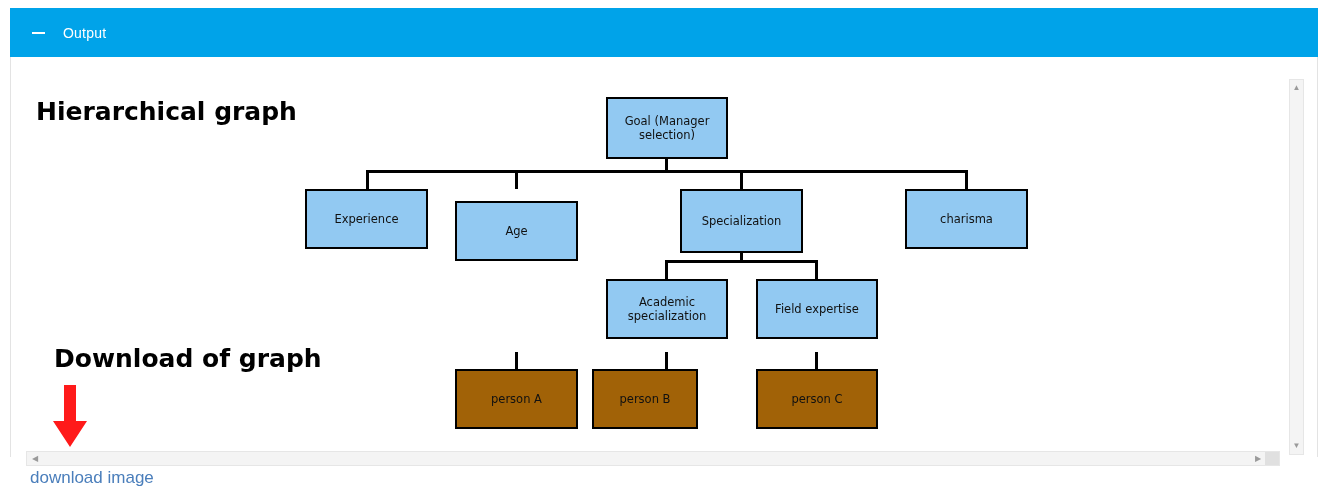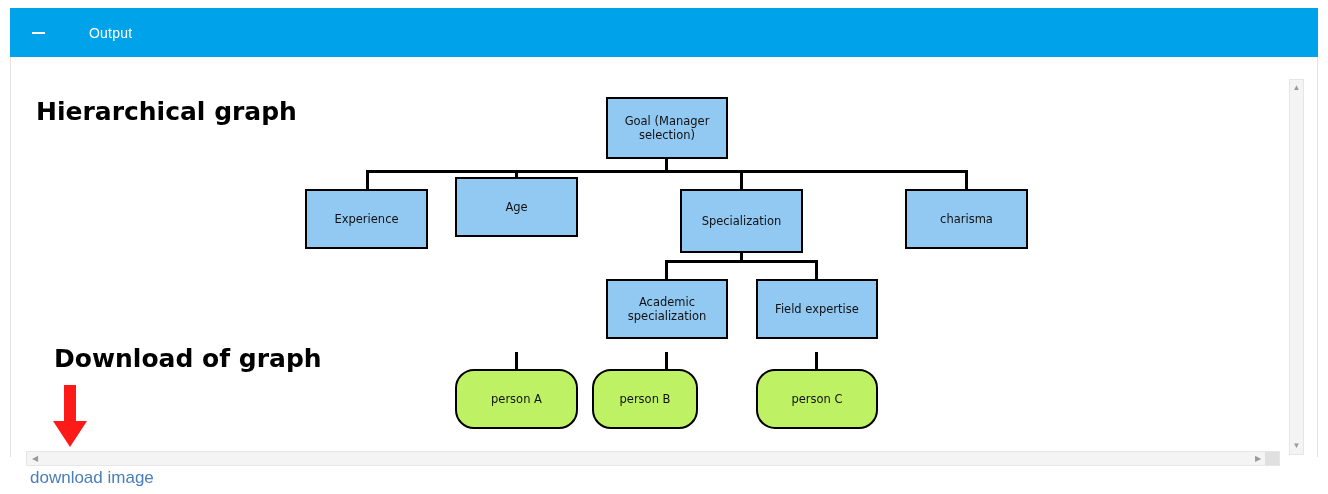--- a/index.html
+++ b/index.html
@@ -21,21 +21,20 @@
     position: absolute;
     left: 10px;
     top: 8px;
     width: 1308px;
     height: 49px;
     background: #00A3E9;
     display: flex;
     align-items: center;
     box-sizing: border-box;
     padding-left: 22px;
-    gap: 26px;
   }
   .collapse-icon {
     width: 13px;
     height: 2px;
     background: #ffffff;
     display: inline-block;
     margin-right: 18px;
     flex: none;
   }
   .panel-title {
@@ -92,21 +91,21 @@
     display: flex;
     align-items: center;
     justify-content: center;
     text-align: center;
     font-size: 11.5px;
     line-height: 14px;
     color: #111111;
     font-family: "DejaVu Sans", sans-serif;
   }
   .node.blue { background: #92C9F2; }
-  .node.pink { background: #bef264; border-radius: 19px; }
+  .node.pink { background: #a16207; }
 
   .edge {
     position: absolute;
     background: #000000;
   }
 
   
   .vscroll {
     position: absolute;
     right: 24px;
@@ -200,21 +199,21 @@
         <div class="edge" style="left: 804px; top: 203px; width: 3px; height: 19px;"></div>
         <div class="edge" style="left: 504px; top: 295px; width: 3px; height: 17px;"></div>
         <div class="edge" style="left: 654px; top: 295px; width: 3px; height: 17px;"></div>
         <div class="edge" style="left: 804px; top: 295px; width: 3px; height: 17px;"></div>
         <div class="node blue" style="left: 595px; top: 40px; width: 122px; height: 62px;">
           <span style="padding: 0px 4px;">Goal (Manager selection)</span>
         </div>
         <div class="node blue" style="left: 294px; top: 132px; width: 123px; height: 60px;">
           <span style="padding: 0px 4px;">Experience</span>
         </div>
-        <div class="node blue" style="left: 444px; top: 120px; width: 123px; height: 60px;">
+        <div class="node blue" style="left: 444px; top: 144px; width: 123px; height: 60px;">
           <span style="padding: 0px 4px;">Age</span>
         </div>
         <div class="node blue" style="left: 669px; top: 132px; width: 123px; height: 64px;">
           <span style="padding: 0px 4px;">Specialization</span>
         </div>
         <div class="node blue" style="left: 894px; top: 132px; width: 123px; height: 60px;">
           <span style="padding: 0px 4px;">charisma</span>
         </div>
         <div class="node blue" style="left: 595px; top: 222px; width: 122px; height: 60px;">
           <span style="padding: 0px 4px;">Academic specialization</span>

